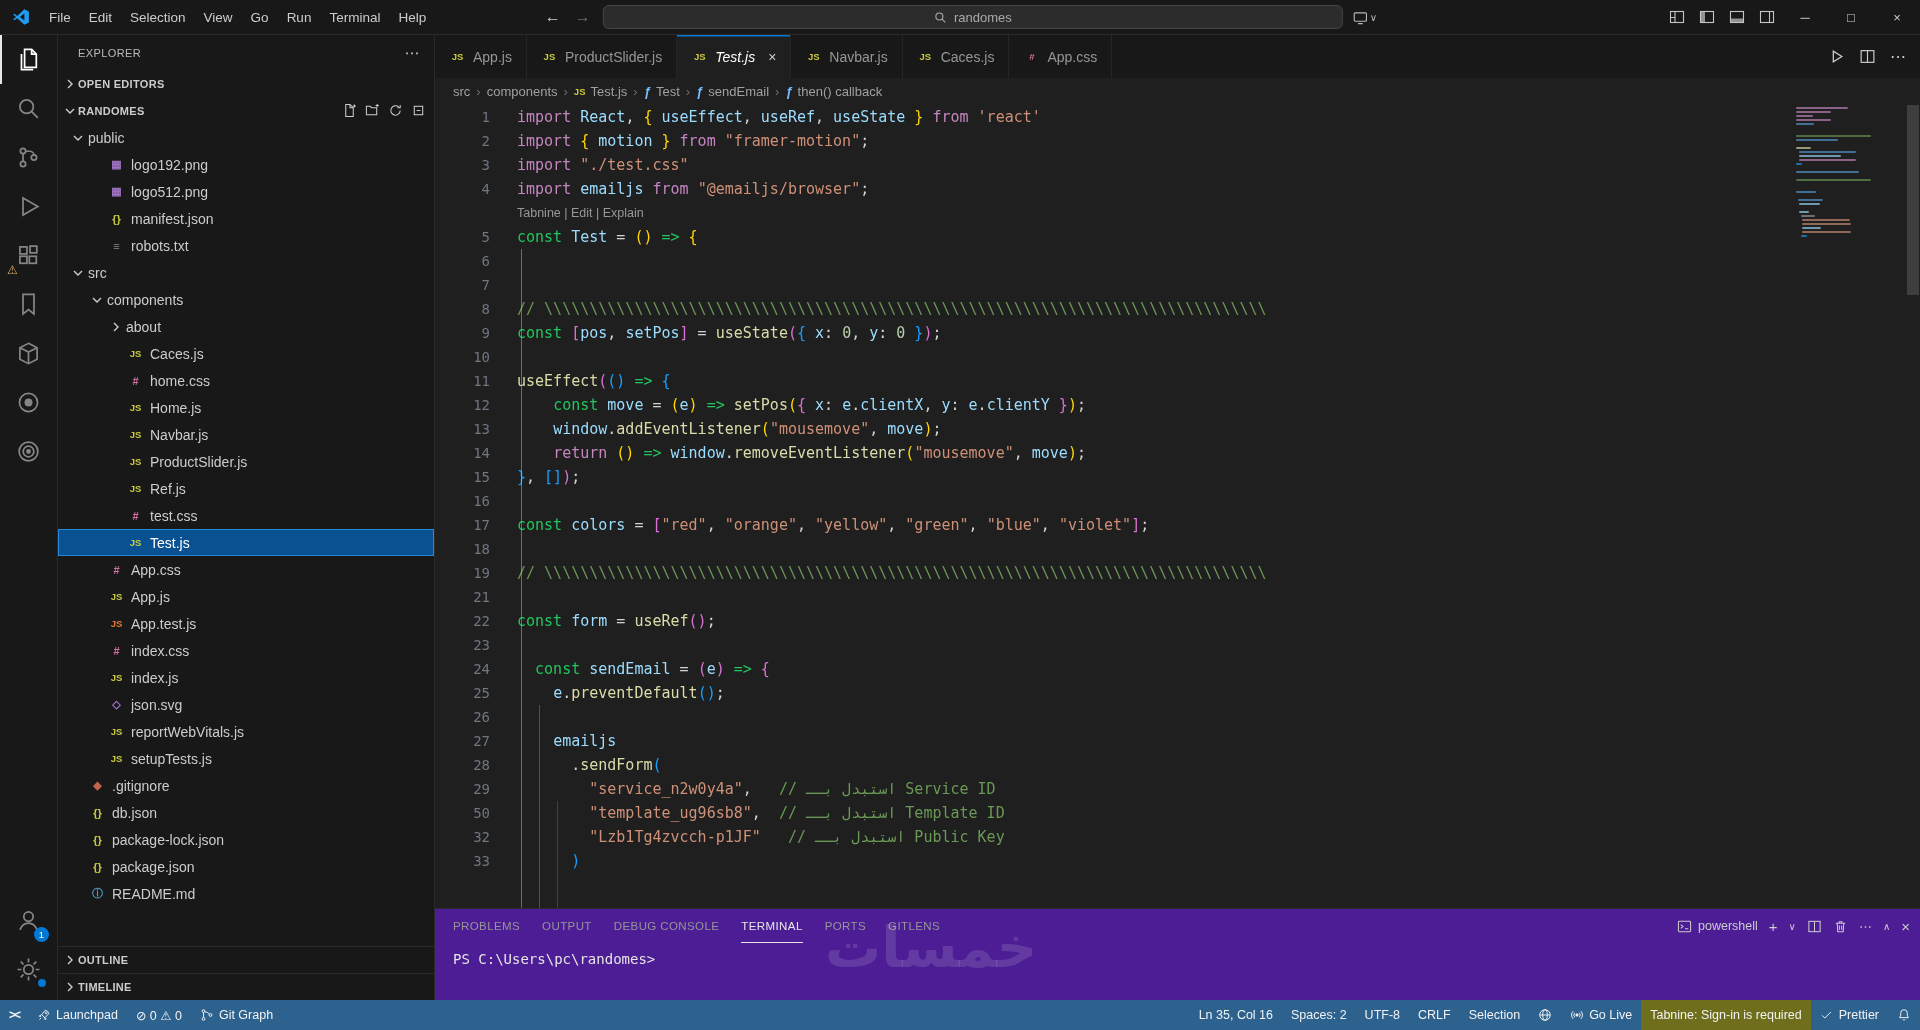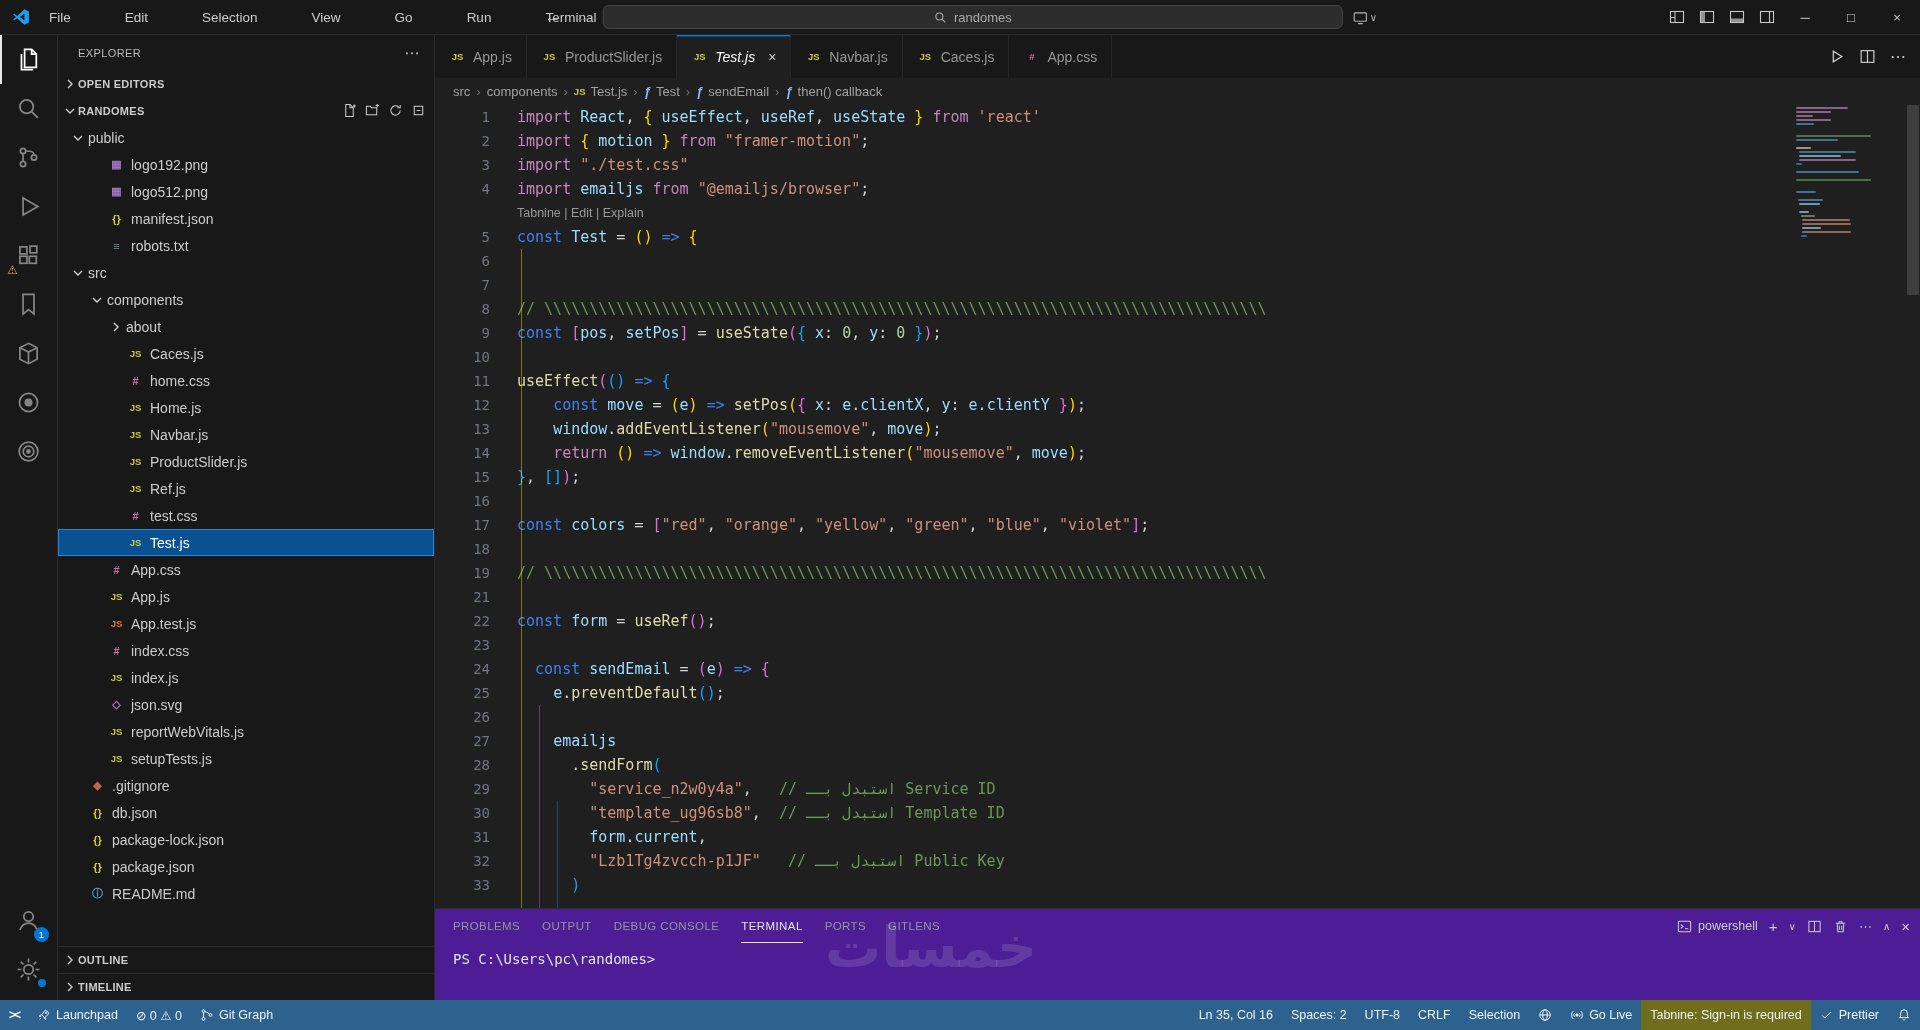--- a/index.html
+++ b/index.html
@@ -6,21 +6,21 @@
   .app{position:relative;width:1920px;height:1030px;background:#1f1f1f;overflow:hidden;
        font-family:"Liberation Sans",sans-serif;color:#cccccc;user-select:none;}
   .app *{box-sizing:border-box;}
   svg{display:block;}
 
   
   .titlebar{position:relative;height:35px;background:#181818;border-bottom:1px solid #2b2b2b;
             display:flex;align-items:center;font-size:13.5px;color:#cccccc;}
   .tb-left{display:flex;align-items:center;height:100%;}
   .vscode-logo{width:18px;height:18px;margin:0 10px 0 12px;}
-  .menus{display:flex;height:100%;gap:36px;}
+  .menus{display:flex;height:100%;}
   .menu-item{padding:0 9px;display:flex;align-items:center;border-radius:5px;cursor:default;}
   .tb-center{position:absolute;left:50%;top:0;transform:translateX(-50%);height:100%;
              display:flex;align-items:center;gap:10px;}
   .nav-arrow{font-size:16px;color:#cccccc;padding:0 2px;}
   .nav-arrow.fwd{color:#6e6e6e;}
   .searchbox{width:740px;height:24px;background:#2c2c2c;border:1px solid #454545;border-radius:6px;
              display:flex;align-items:center;justify-content:center;gap:7px;color:#a9a9a9;font-size:13px;}
   .after-search{display:flex;align-items:center;gap:2px;color:#b6b6b6;}
   .tb-right{margin-left:auto;display:flex;align-items:center;height:100%;}
   .tb-icon{width:30px;height:100%;display:flex;align-items:center;justify-content:center;color:#c5c5c5;}
@@ -84,21 +84,21 @@
   .bc-sep{color:#6e6e6e;font-size:13px;padding:0 2px;}
   .bc-icon{font-weight:700;font-size:9.5px;}
 
   .editor{position:relative;flex:1;background:#1f1f1f;overflow:hidden;
           font-family:"DejaVu Sans Mono","DejaVu Sans",monospace;}
   .code-row{display:flex;height:24px;white-space:pre;}
   .ln{flex:none;width:55px;text-align:right;color:#6e7681;font-size:14px;line-height:24px;}
   .lc{padding-left:27px;font-size:15px;line-height:24px;color:#d4d4d4;}
   .lens-row{padding-left:82px;align-items:center;}
   .lens{font-family:"Liberation Sans",sans-serif;font-size:12.5px;color:#989898;line-height:24px;}
-  .tk-kw{color:#C586C0;} .tk-st{color:#3b82f6;} .tk-vr{color:#9CDCFE;} .tk-fn{color:#DCDCAA;}
+  .tk-kw{color:#C586C0;} .tk-st{color:#22c55e;} .tk-vr{color:#9CDCFE;} .tk-fn{color:#DCDCAA;}
   .tk-sr{color:#CE9178;} .tk-nm{color:#B5CEA8;} .tk-cm{color:#6A9955;} .tk-pn{color:#D4D4D4;}
   .tk-b1{color:#FFD700;} .tk-b2{color:#DA70D6;} .tk-b3{color:#179FFF;}
   .guide{position:absolute;width:1px;}
   .minimap{position:absolute;top:2px;right:14px;width:110px;}
   .mm-bar{height:2px;margin-bottom:2px;border-radius:1px;}
   .mm-gap{height:4px;}
   .editor-scrollbar{position:absolute;top:0;right:0;width:14px;height:100%;}
   .editor-thumb{position:absolute;top:0;right:1px;width:12px;height:190px;background:rgba(121,121,121,0.35);}
 
   
@@ -564,22 +564,21 @@
             <div class="code-row"><span class="ln">19</span><span class="lc"><span class="tk-cm">// \\\\\\\\\\\\\\\\\\\\\\\\\\\\\\\\\\\\\\\\\\\\\\\\\\\\\\\\\\\\\\\\\\\\\\\\\\\\\\\\</span></span></div>
             <div class="code-row"><span class="ln">21</span><span class="lc"></span></div>
             <div class="code-row"><span class="ln">22</span><span class="lc"><span class="tk-st">const </span><span class="tk-vr">form</span><span class="tk-pn"> = </span><span class="tk-fn">useRef</span><span class="tk-b2">()</span><span class="tk-pn">;</span></span></div>
             <div class="code-row"><span class="ln">23</span><span class="lc"></span></div>
             <div class="code-row"><span class="ln">24</span><span class="lc"><span class="tk-pn">  </span><span class="tk-st">const </span><span class="tk-vr">sendEmail</span><span class="tk-pn"> = </span><span class="tk-b2">(</span><span class="tk-vr">e</span><span class="tk-b2">)</span><span class="tk-pn"> </span><span class="tk-st">=&gt;</span><span class="tk-pn"> </span><span class="tk-b2">{</span></span></div>
             <div class="code-row"><span class="ln">25</span><span class="lc"><span class="tk-pn">    </span><span class="tk-vr">e</span><span class="tk-pn">.</span><span class="tk-fn">preventDefault</span><span class="tk-b3">()</span><span class="tk-pn">;</span></span></div>
             <div class="code-row"><span class="ln">26</span><span class="lc"></span></div>
             <div class="code-row"><span class="ln">27</span><span class="lc"><span class="tk-pn">    </span><span class="tk-vr">emailjs</span></span></div>
             <div class="code-row"><span class="ln">28</span><span class="lc"><span class="tk-pn">      </span><span class="tk-pn">.</span><span class="tk-fn">sendForm</span><span class="tk-b3">(</span></span></div>
             <div class="code-row"><span class="ln">29</span><span class="lc"><span class="tk-pn">        </span><span class="tk-sr">"service_n2w0y4a"</span><span class="tk-pn">,   </span><span class="tk-cm">// استبدل بــ Service ID</span></span></div>
-            <div class="code-row"><span class="ln">30</span><span class="lc"><span class="tk-pn">        </span><span class="tk-sr">"template_ug96sb8"</span><span class="tk-pn">,  </span><span class="tk-cm">// استبدل بــ Template ID</span></span></div>
-            <div class="code-row"><span class="ln">31</span><span class="lc"><span class="tk-pn">        </span><span class="tk-vr">form</span><span class="tk-pn">.</span><span class="tk-vr">current</span><span class="tk-pn">,</span></span></div>
+            <div class="code-row"><span class="ln">50</span><span class="lc"><span class="tk-pn">        </span><span class="tk-sr">"template_ug96sb8"</span><span class="tk-pn">,  </span><span class="tk-cm">// استبدل بــ Template ID</span></span></div>
             <div class="code-row"><span class="ln">32</span><span class="lc"><span class="tk-pn">        </span><span class="tk-sr">"Lzb1Tg4zvcch-p1JF"</span><span class="tk-pn">   </span><span class="tk-cm">// استبدل بــ Public Key</span></span></div>
             <div class="code-row"><span class="ln">33</span><span class="lc"><span class="tk-pn">      </span><span class="tk-b3">)</span></span></div>
           </div>
         <div class="guide" style="left:86px;top:144px;bottom:0;background:rgba(255,215,0,0.45);"></div>
         <div class="guide" style="left:104px;top:600px;height:203px;background:rgba(218,112,214,0.4);"></div>
         <div class="guide" style="left:122px;top:696px;height:107px;background:rgba(23,159,255,0.35);"></div>
         <div class="minimap" id="minimap">
             <div class="mm-bar" style="margin-left: 0px; width: 52.2px; background: rgb(197, 134, 192); opacity: 0.65;"></div>
             <div class="mm-bar" style="margin-left: 0px; width: 35.1px; background: rgb(197, 134, 192); opacity: 0.65;"></div>
             <div class="mm-bar" style="margin-left: 0px; width: 17.1px; background: rgb(197, 134, 192); opacity: 0.65;"></div>

